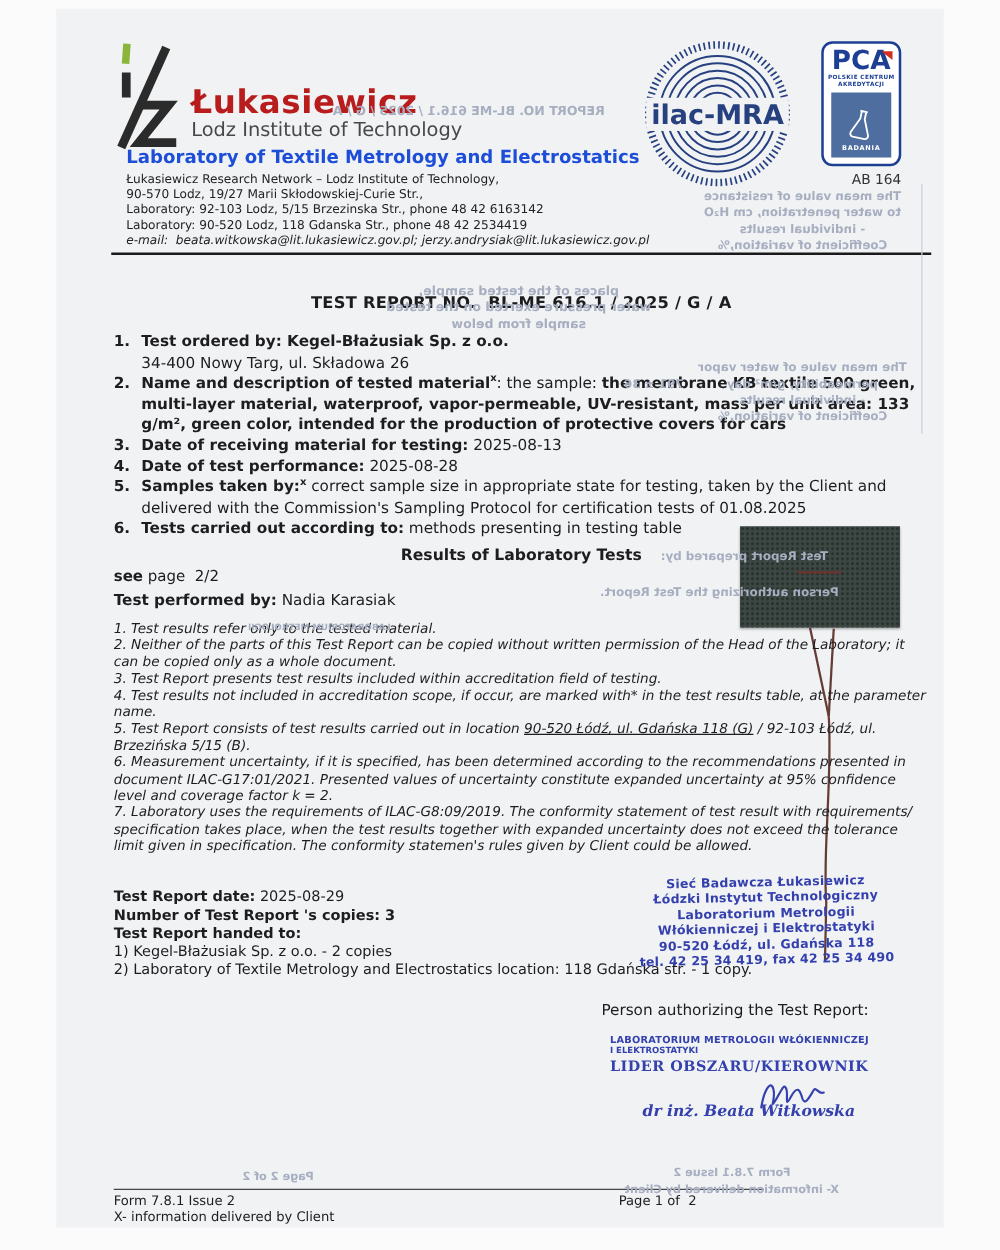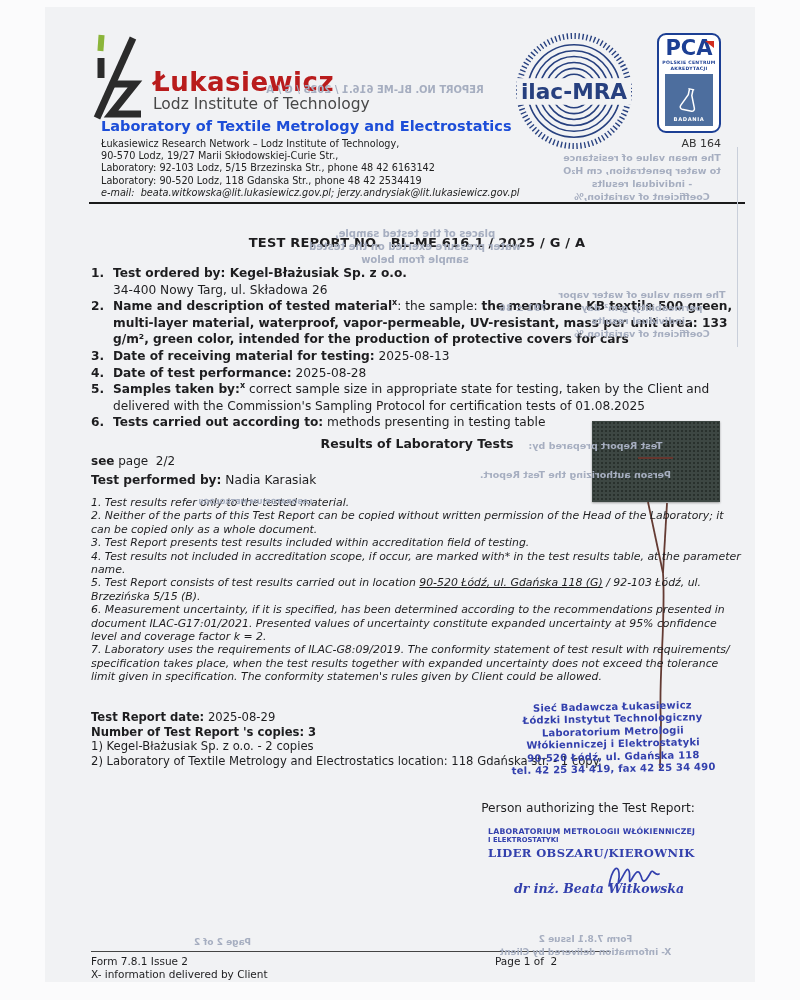--- a/index.html
+++ b/index.html
@@ -179,20 +179,21 @@
     <p><span>3.  Test Report presents test results included within accreditation  field of testing.</span></p>
     <p><span>4.  Test results not included in accreditation scope, if occur, are marked with* in the test results table, at the parameter name.</span></p>
     <p><span>5.  Test Report consists of test results carried out in location </span><span class="u">90-520 Łódź, ul. Gdańska 118 (G)</span><span> / 92-103 Łódź, ul. Brzezińska 5/15 (B).</span></p>
     <p><span>6.  Measurement uncertainty, if it is specified, has been determined according to the recommendations presented in document ILAC-G17:01/2021. Presented values of uncertainty constitute expanded uncertainty at 95% confidence level  and coverage factor k = 2.</span></p>
     <p><span>7.  Laboratory uses the requirements of ILAC-G8:09/2019. The conformity statement of test result with requirements/ specification takes place, when the test results together with expanded uncertainty does not exceed the tolerance limit given in specification. The conformity statemen's rules given by Client could be allowed.</span></p>
   </div>
 
   <div class="abs" id="report-info">
     <div><span class="b">Test Report date:</span><span> 2025-08-29</span></div>
     <div class="b">Number of Test Report 's copies: 3</div>
+    <div class="b">Test Report handed to:</div>
     <div>1) Kegel-Błażusiak Sp. z o.o. - 2 copies</div>
     <div>2) Laboratory of Textile Metrology and Electrostatics location: 118 Gdańska str. - 1 copy.</div>
   </div>
 
   <div class="abs" id="stamp1">
     <div>Sieć Badawcza Łukasiewicz</div>
     <div>Łódzki Instytut Technologiczny</div>
     <div>Laboratorium Metrologii</div>
     <div>Włókienniczej i Elektrostatyki</div>
     <div>90-520 Łódź, ul. Gdańska 118</div>

